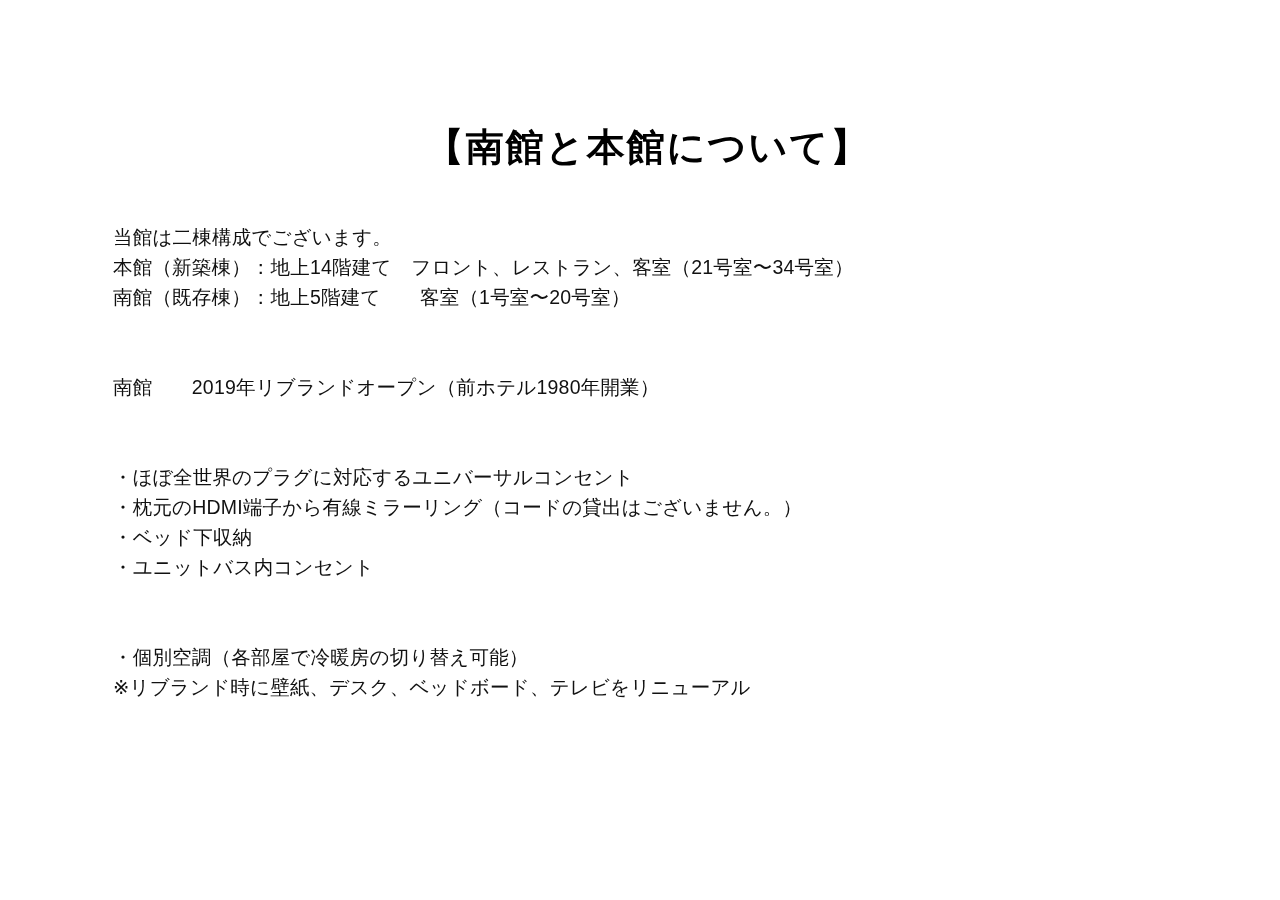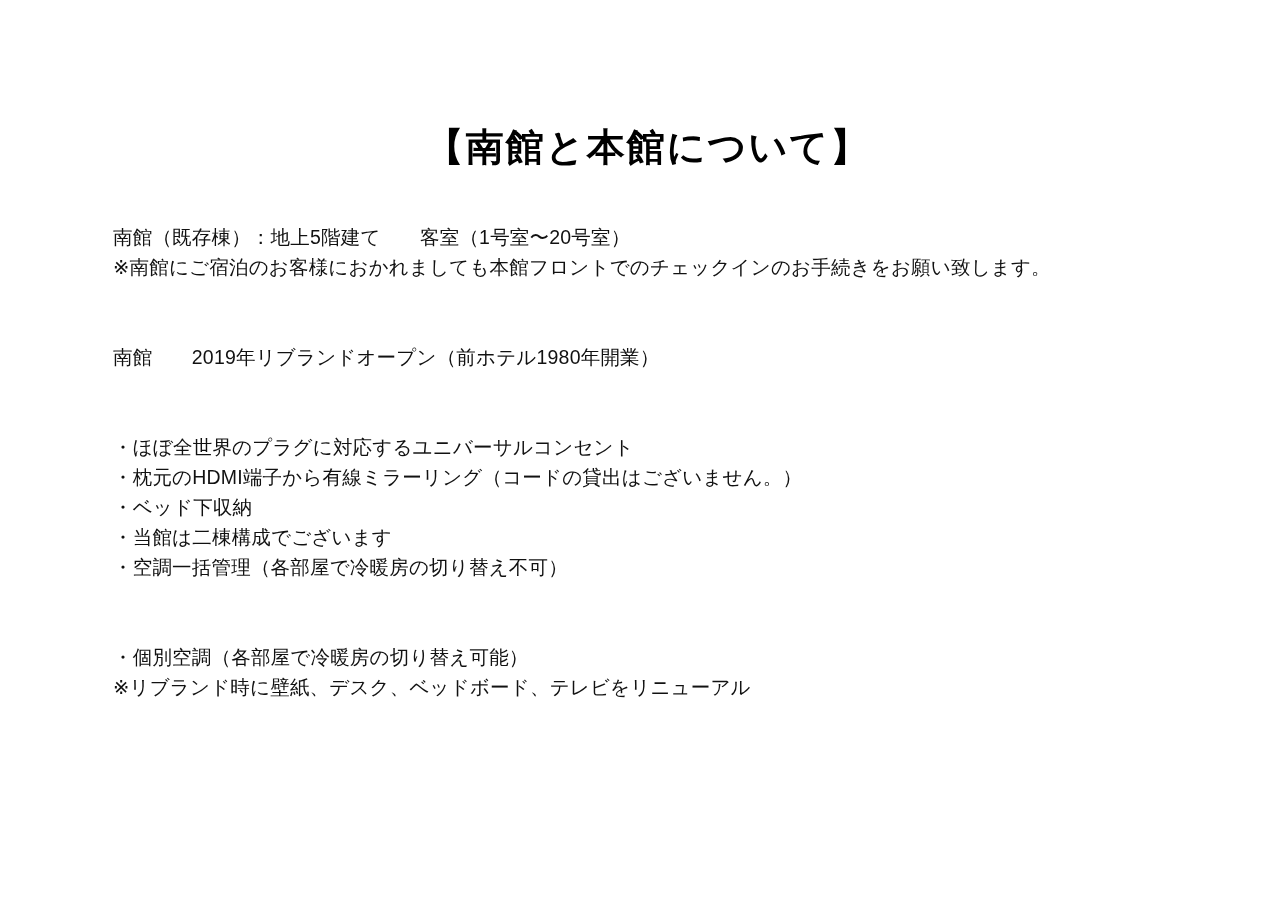--- a/index.html
+++ b/index.html
@@ -58,40 +58,40 @@
 </head>
 <body>
 
 <div class="page">
 
   <div class="doc-title">【南館と本館について】</div>
 
   <div class="body-block">
 
     <div class="para">
+      <div class="line">当館は二棟構成でございます。</div>
+      <div class="line">本館（新築棟）：地上14階建て　フロント、レストラン、客室（21号室〜34号室）</div>
       <div class="line">南館（既存棟）：地上5階建て　　客室（1号室〜20号室）</div>
-      <div class="line">※南館にご宿泊のお客様におかれましても本館フロントでのチェックインのお手続きをお願い致します。</div>
     </div>
 
     <div class="spacer-lg"></div>
     <div class="spacer-lg"></div>
 
     <div class="para">
       <div class="line">南館　　2019年リブランドオープン（前ホテル1980年開業）</div>
     </div>
 
     <div class="spacer-lg"></div>
     <div class="spacer-md"></div>
 
     <div class="para">
       <div class="line">・ほぼ全世界のプラグに対応するユニバーサルコンセント</div>
       <div class="line">・枕元のHDMI端子から有線ミラーリング（コードの貸出はございません。）</div>
       <div class="line">・ベッド下収納</div>
-      <div class="line">・当館は二棟構成でございます</div>
-      <div class="line">・空調一括管理（各部屋で冷暖房の切り替え不可）</div>
+      <div class="line">・ユニットバス内コンセント</div>
     </div>
 
     <div class="spacer-lg"></div>
     <div class="spacer-md"></div>
 
     <div class="para">
       <div class="line">・個別空調（各部屋で冷暖房の切り替え可能）</div>
       <div class="line">※リブランド時に壁紙、デスク、ベッドボード、テレビをリニューアル</div>
     </div>
 

